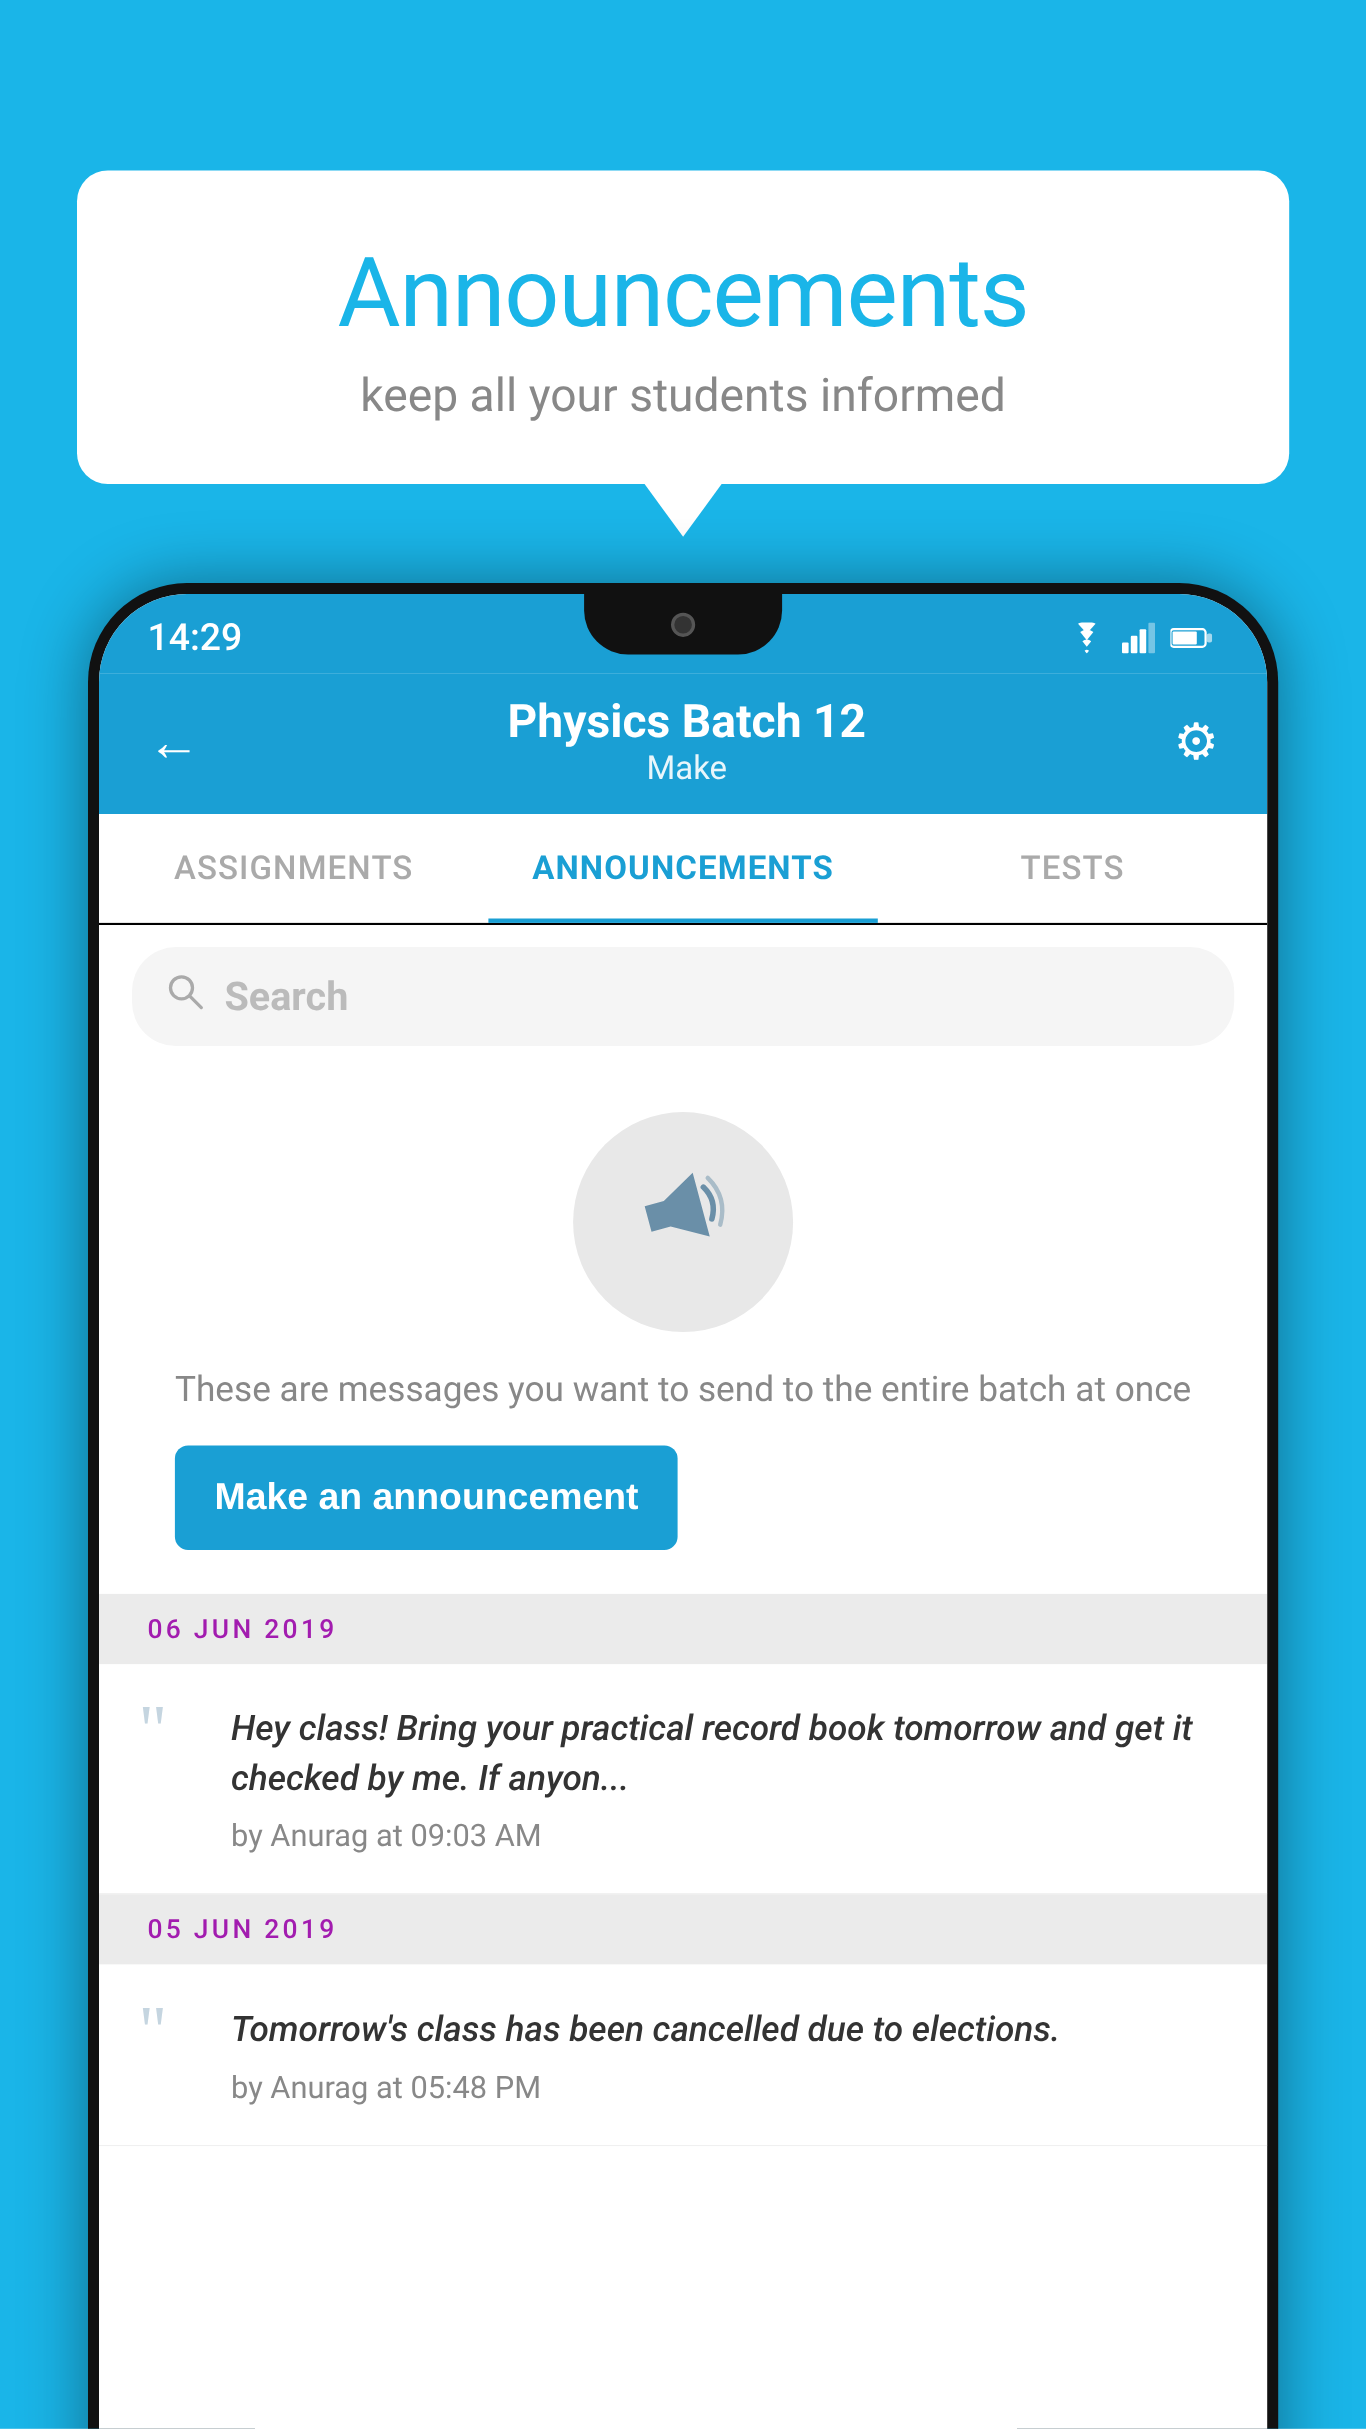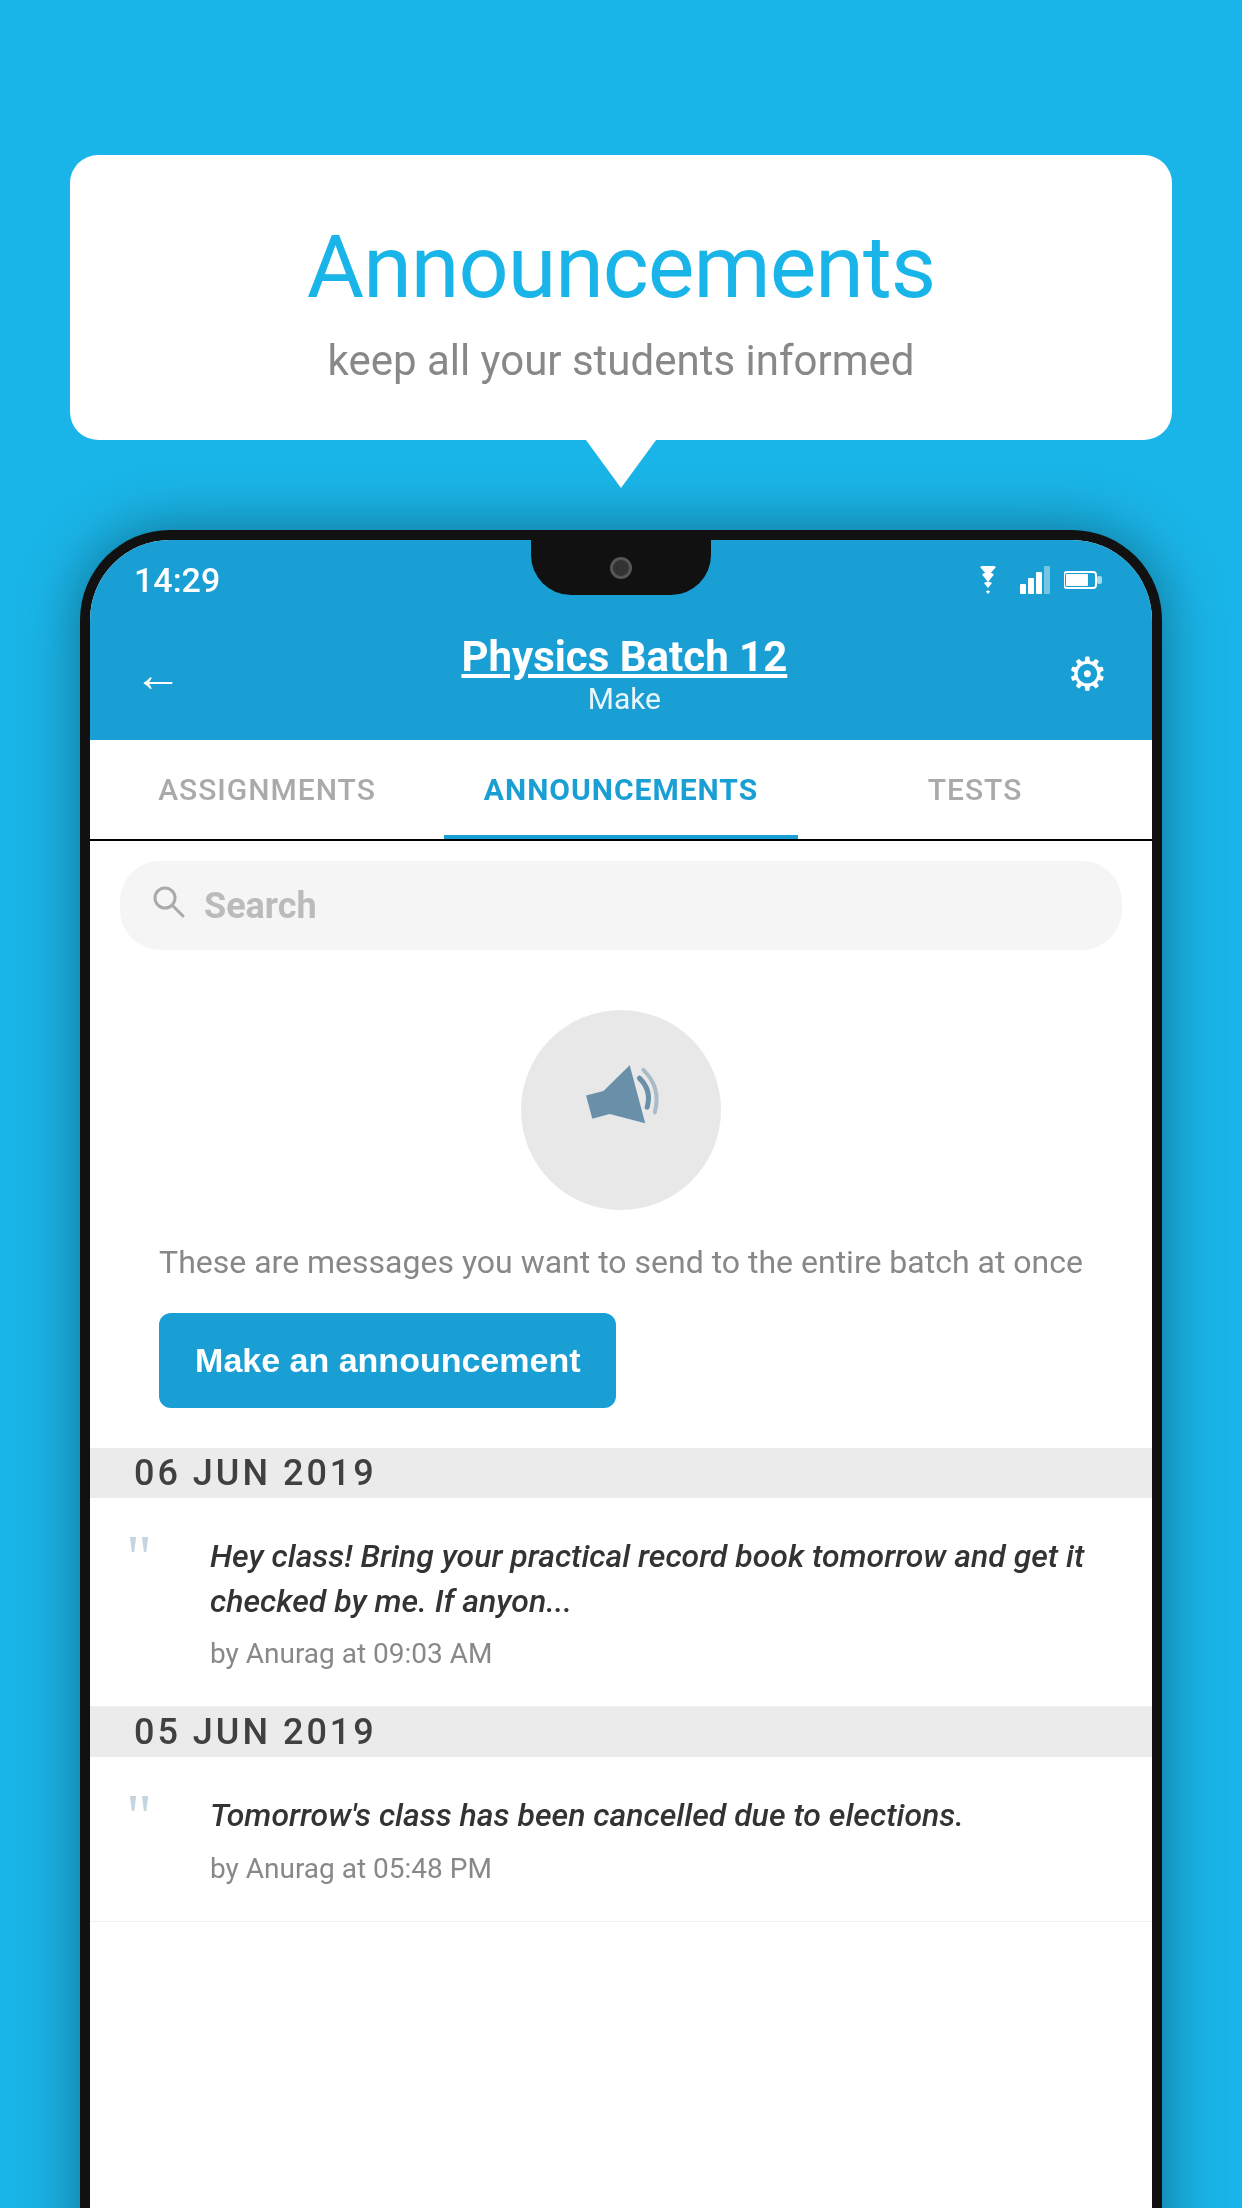--- a/index.html
+++ b/index.html
@@ -147,21 +147,20 @@
     }
 
     .header-center {
       text-align: center;
     }
 
     .header-title {
       color: white;
       font-size: 42px;
       font-weight: 700;
-      text-decoration: underline;
     }
 
     .header-subtitle {
       color: rgba(255,255,255,0.9);
       font-size: 30px;
       font-weight: 400;
     }
 
     .gear-icon {
       color: white;
@@ -273,23 +272,23 @@
       padding: 28px 36px;
       font-size: 34px;
       font-weight: 700;
       cursor: pointer;
       white-space: nowrap;
     }
 
     
     .date-separator {
       background: #ebebeb;
-      padding: 4px 44px;
-      font-size: 36px;
-      color: #404040;
+      padding: 18px 44px;
+      font-size: 24px;
+      color: #a21caf;
       letter-spacing: 3px;
       font-weight: 500;
     }
 
     
     .announcement-item {
       background: white;
       display: flex;
       align-items: flex-start;
       padding: 36px 36px;

